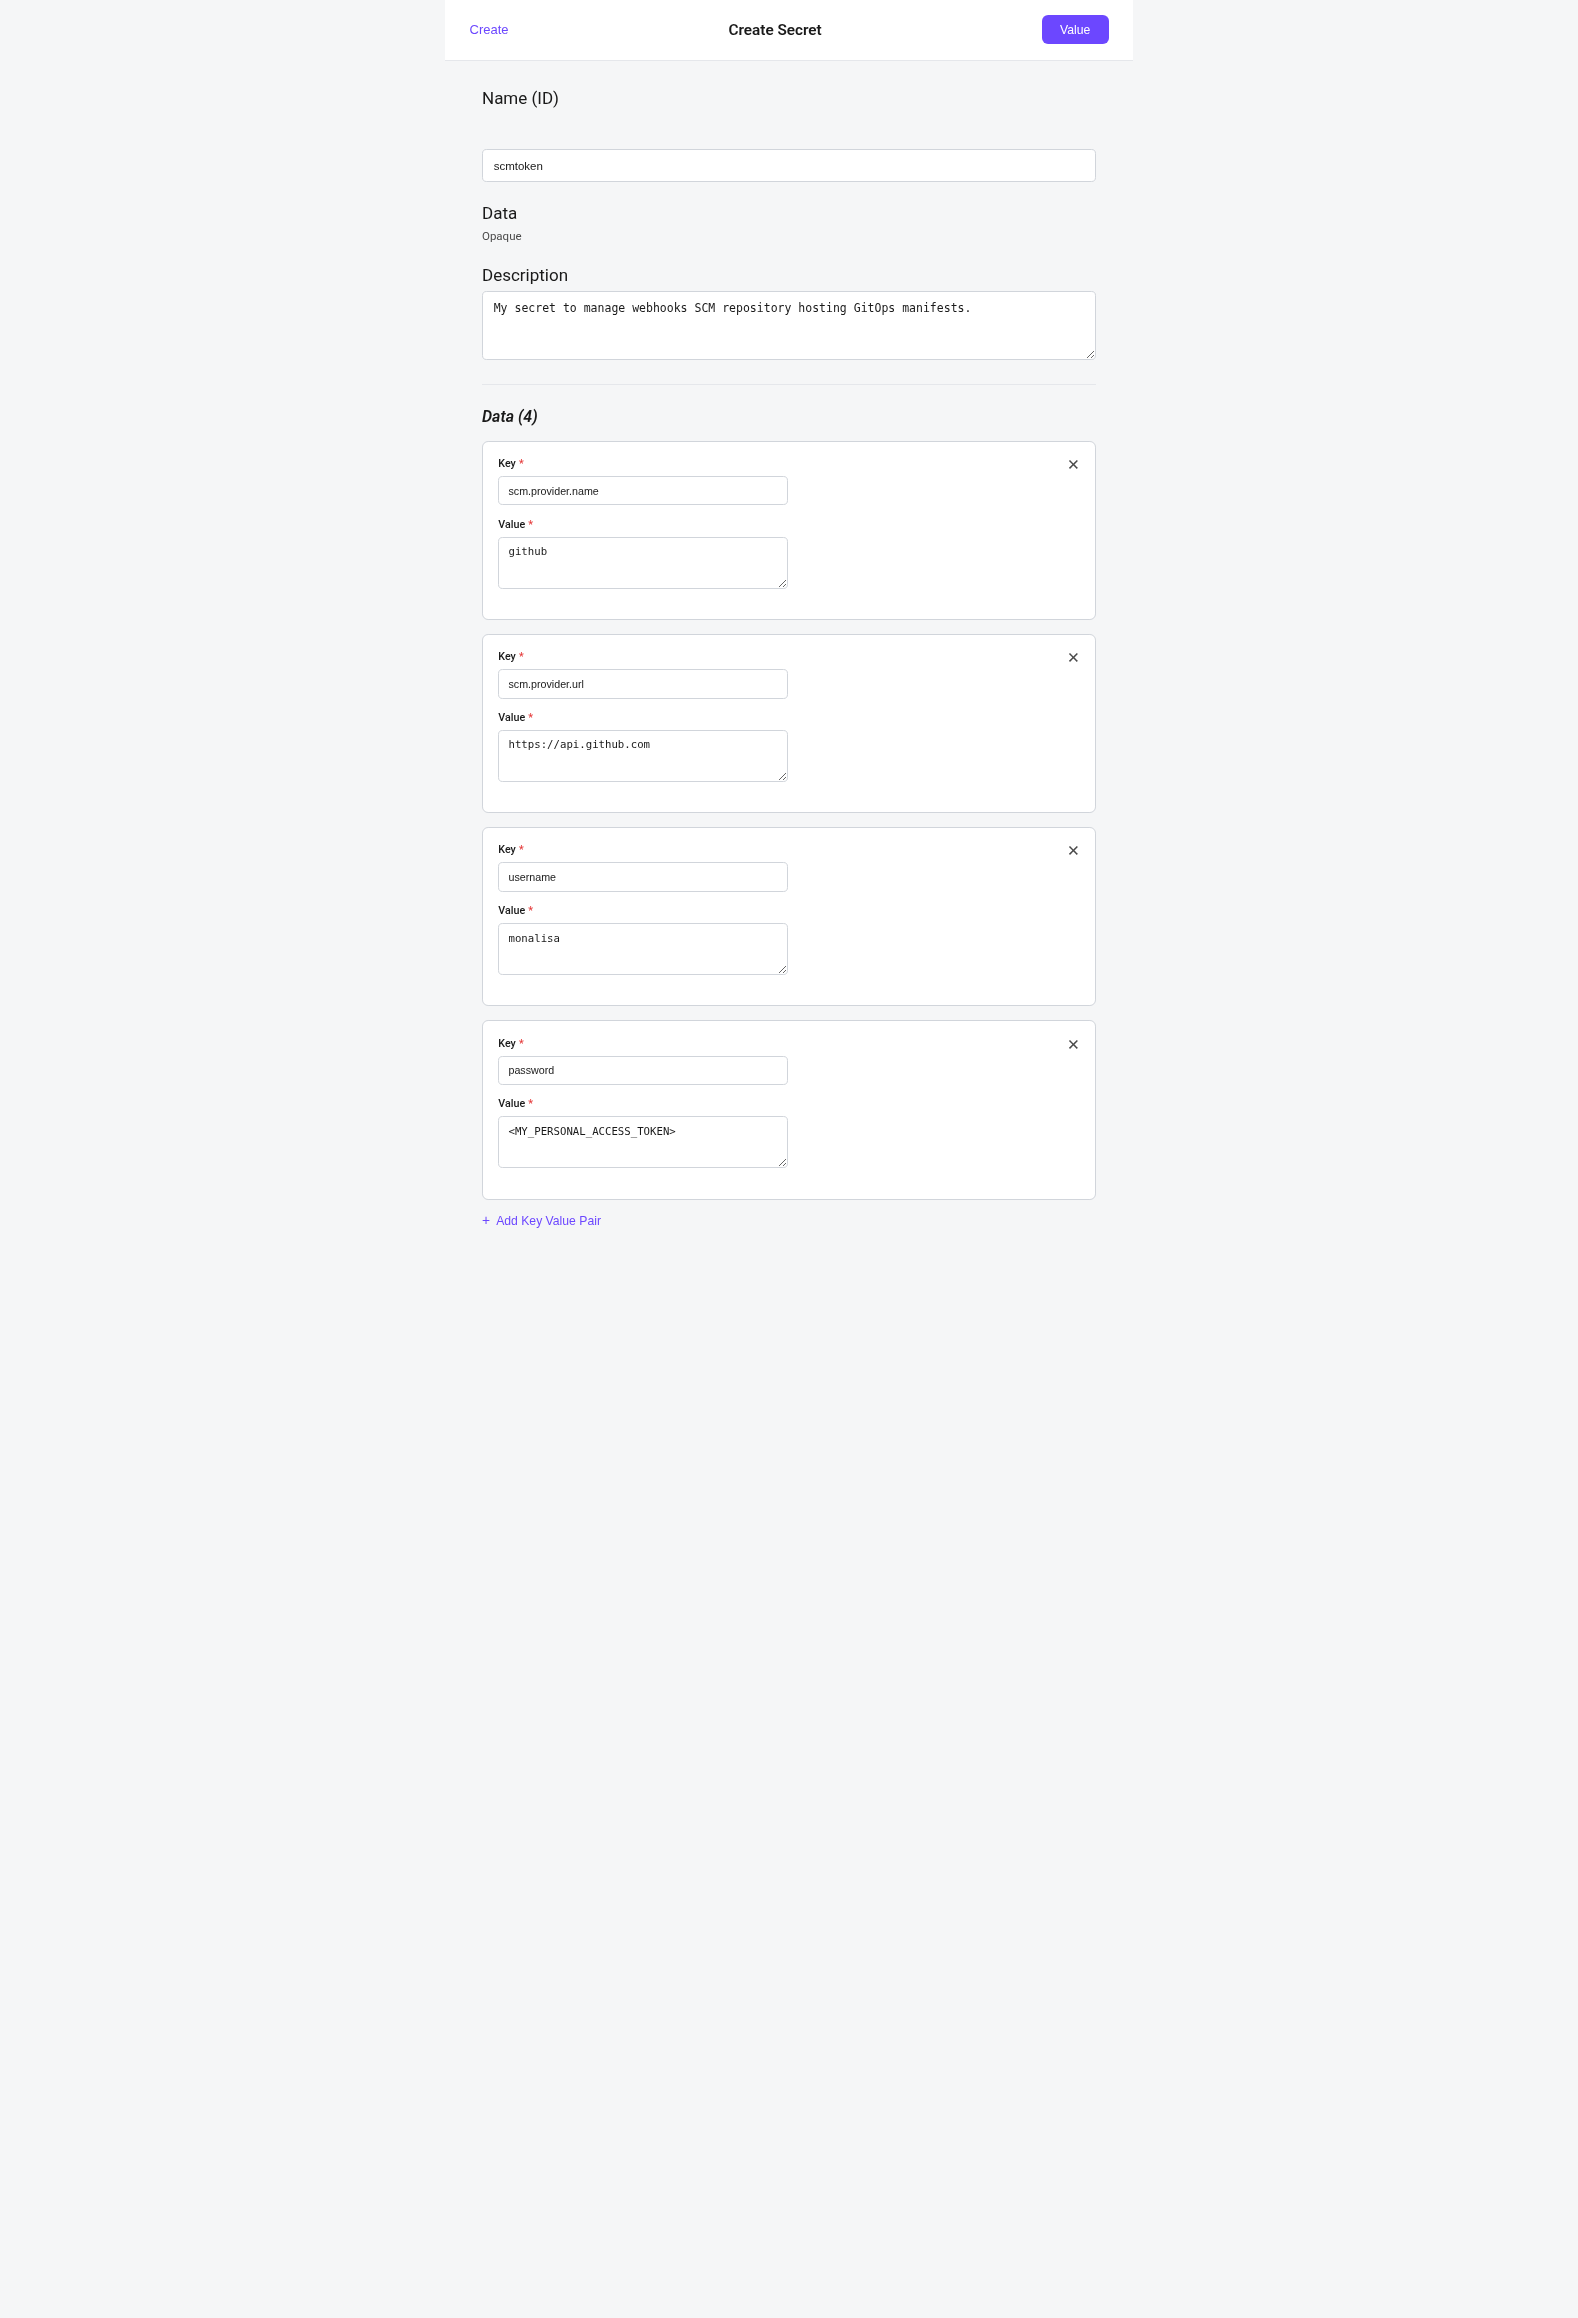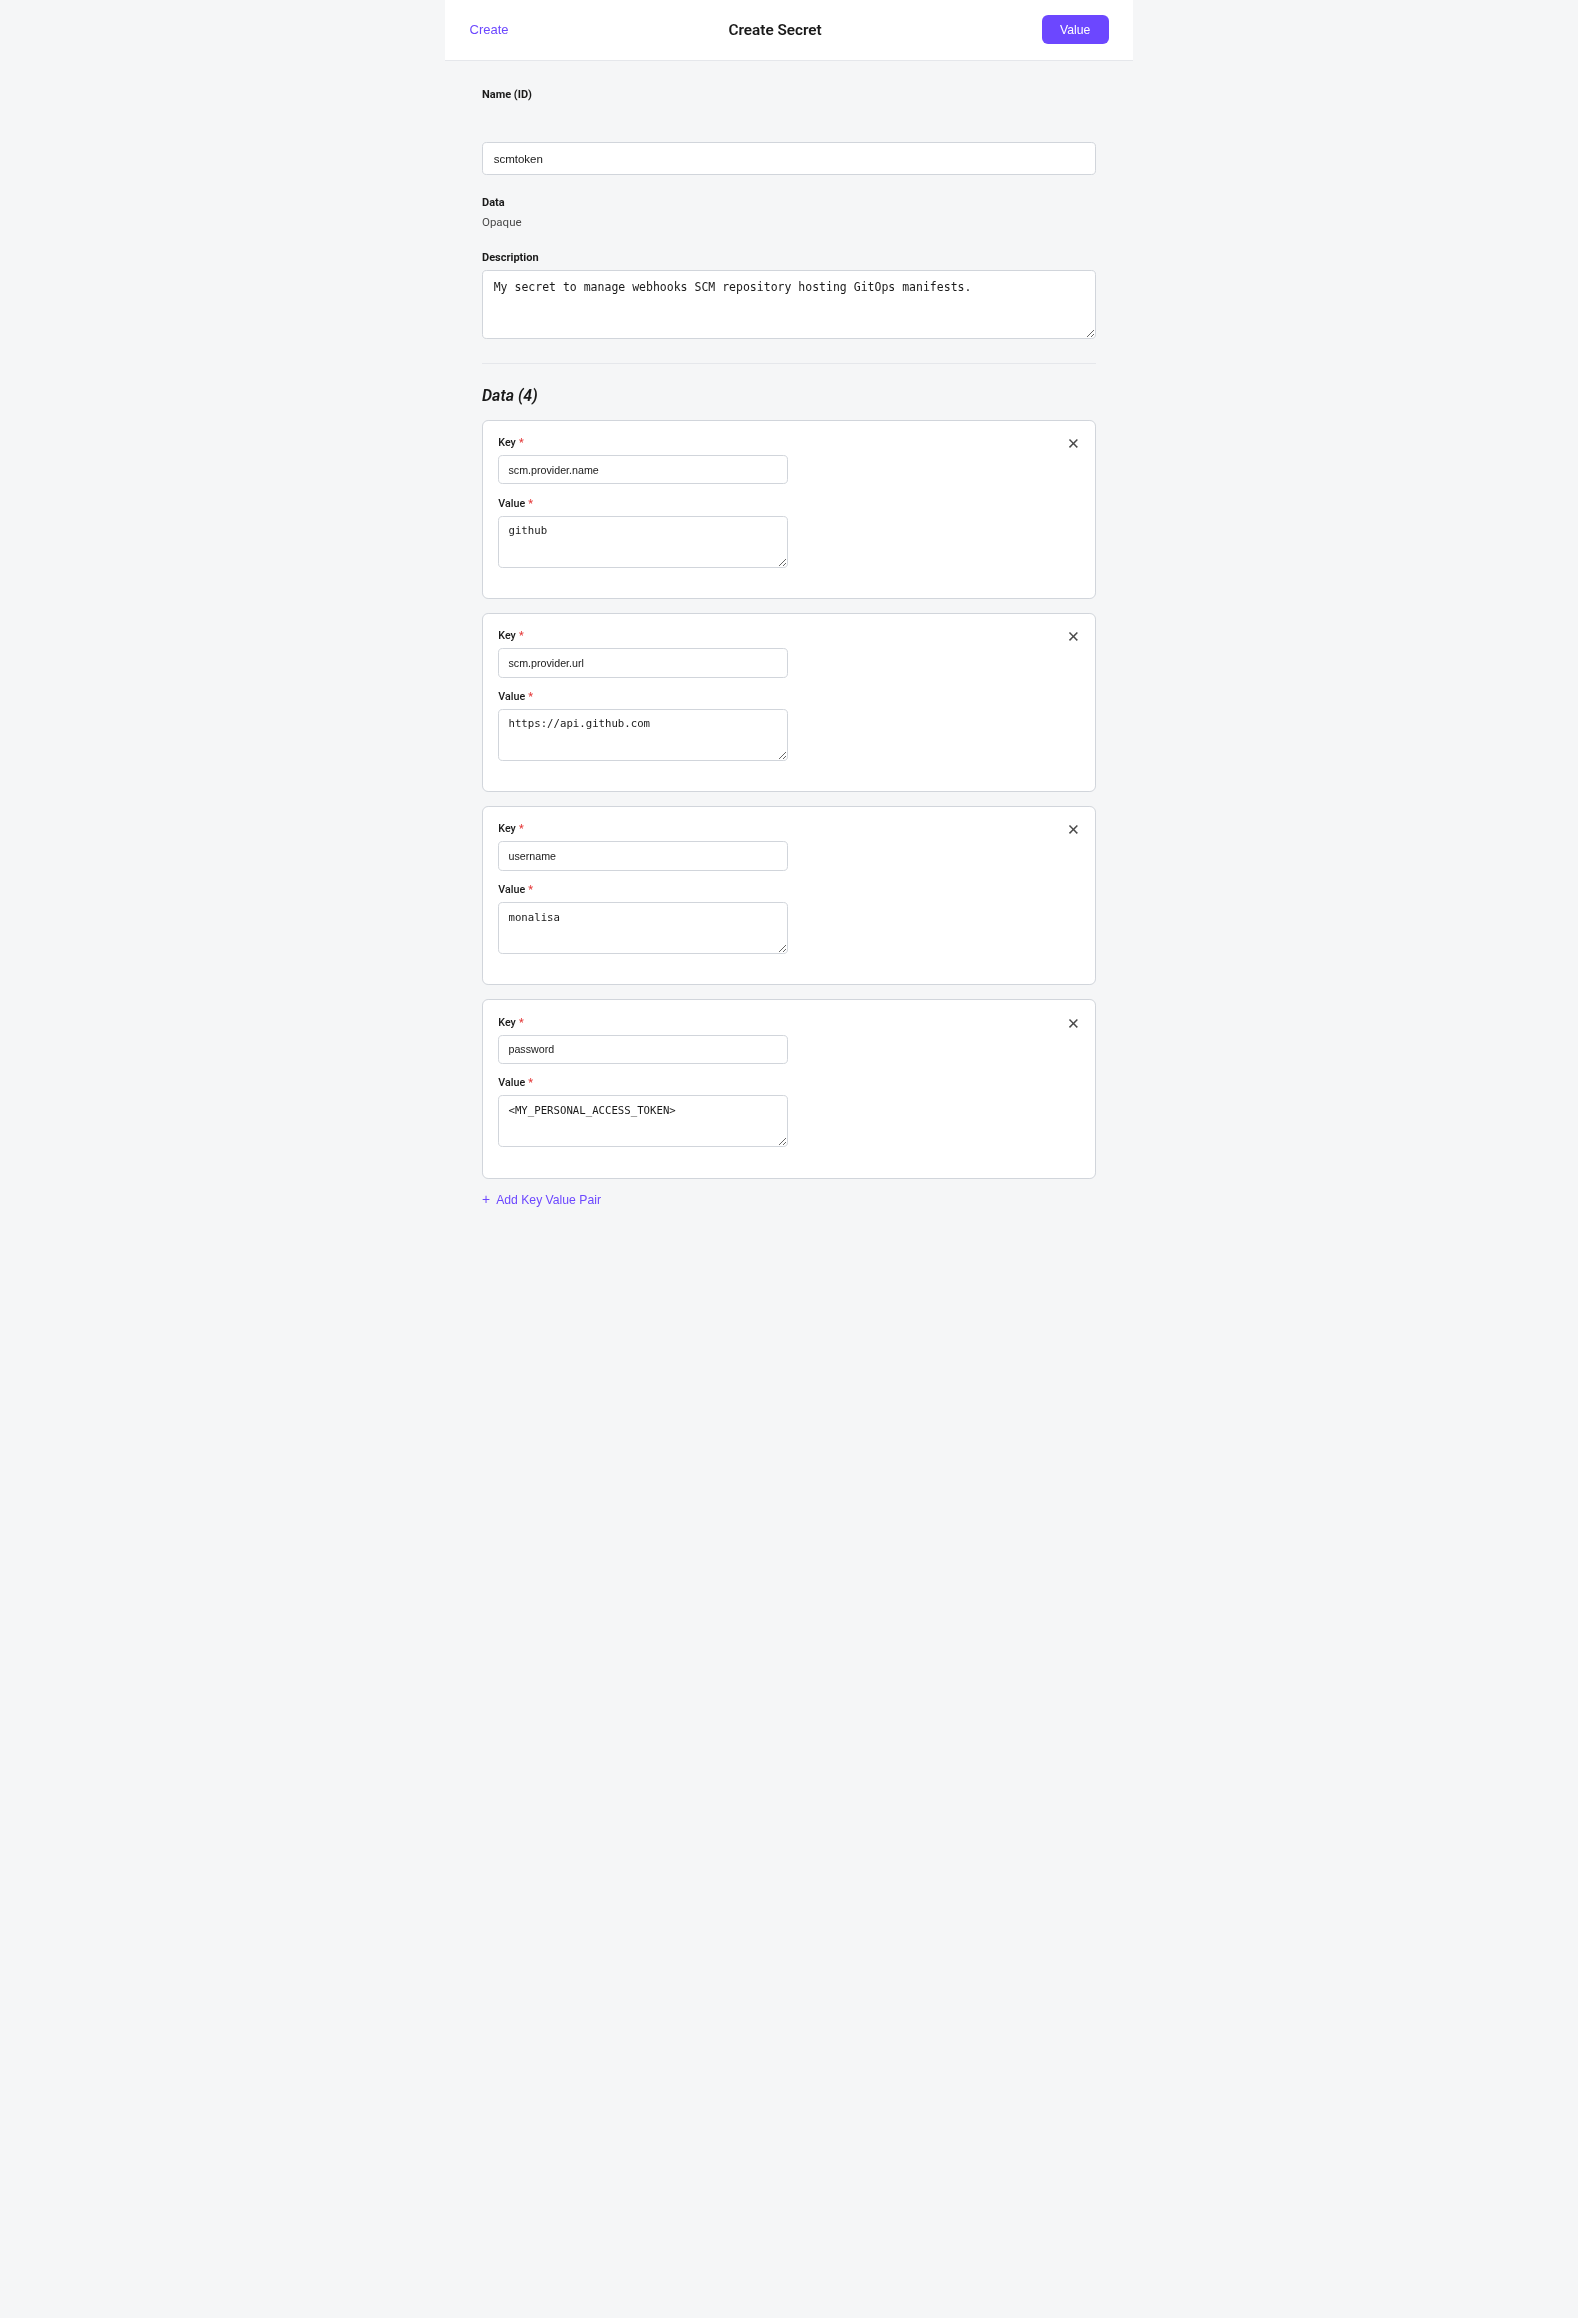--- a/index.html
+++ b/index.html
@@ -65,22 +65,22 @@
     .main-content {
       padding: 27.5px 37px;
     }
 
     
     .form-section {
       margin-bottom: 21.4px;
     }
 
     .field-label {
-      font-size: 11px;
-      font-weight: 700;
+      font-size: 17px;
+      font-weight: 400;
       color: #1a1a1a;
       margin-bottom: 6.1px;
       display: block;
     }
 
     .field-sublabel {
       font-size: 11.5px;
       color: #4a4a4a;
       margin-top: 1.5px;
     }

